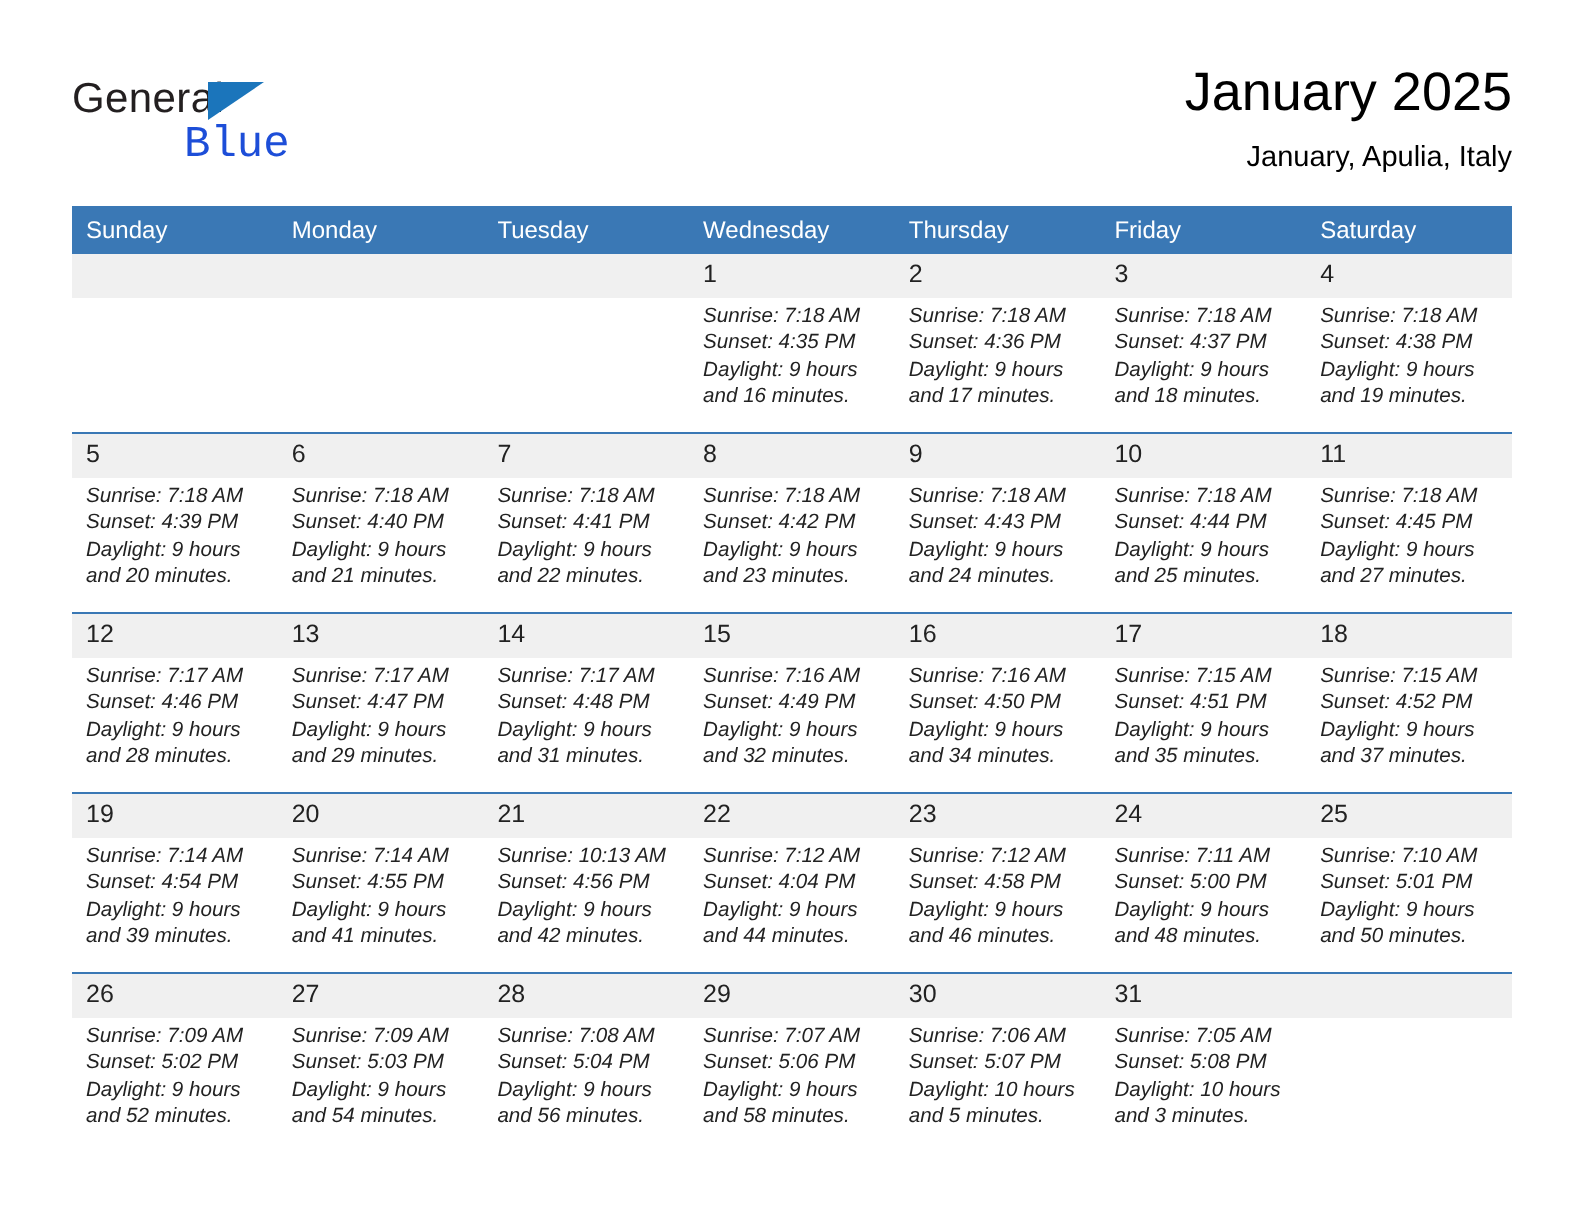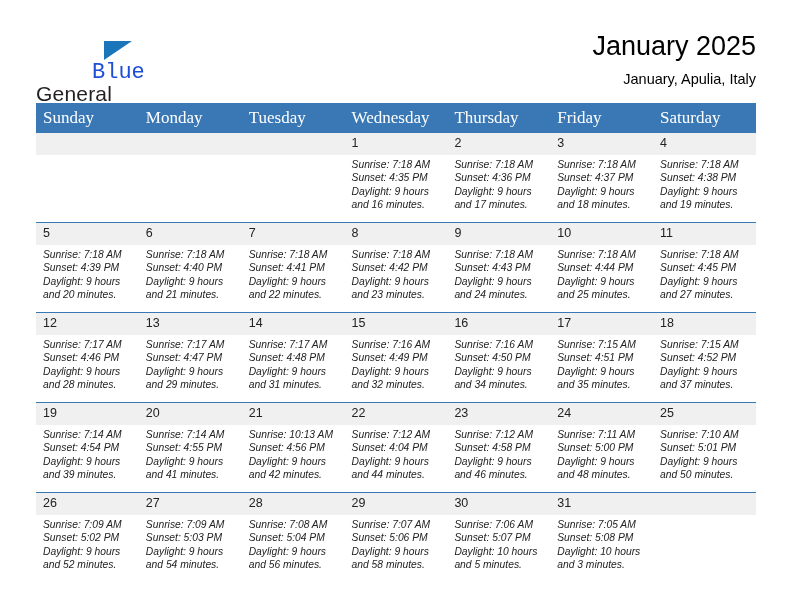--- a/index.html
+++ b/index.html
@@ -37,21 +37,20 @@
     height: 52px;
   }
   .logo-general {
     position: absolute;
     left: 0;
     top: 0;
     font-size: 21px;
     letter-spacing: .2px;
     color: #231f20;
     font-family: "Liberation Sans", sans-serif;
-    margin-top: 44px;
   }
   .logo-triangle {
     position: absolute;
     left: 68px;
     top: 3px;
     width: 0;
     height: 0;
     border-left: 28px solid #1b75bb;
     border-bottom: 19px solid transparent;
   }
@@ -88,27 +87,26 @@
     position: absolute;
     left: 36px;
     top: 103px;
     width: 720px;
     border-collapse: collapse;
     table-layout: fixed;
   }
   .calendar th {
     background: #3a78b5;
     color: #ffffff;
-    font-size: 17px;
+    font-size: 12px;
     font-weight: normal;
     text-align: left;
     padding: 5px 0 5px 7px;
     height: 16px;
     box-sizing: border-box;
-    font-family: Liberation Serif, serif;
   }
   .calendar td {
     vertical-align: top;
     padding: 0;
     width: 102.85px;
     height: 89px;
     border-top: 1.2px solid #3a78b5;
     background: #ffffff;
   }
   .calendar tr.week-row:first-child td {

